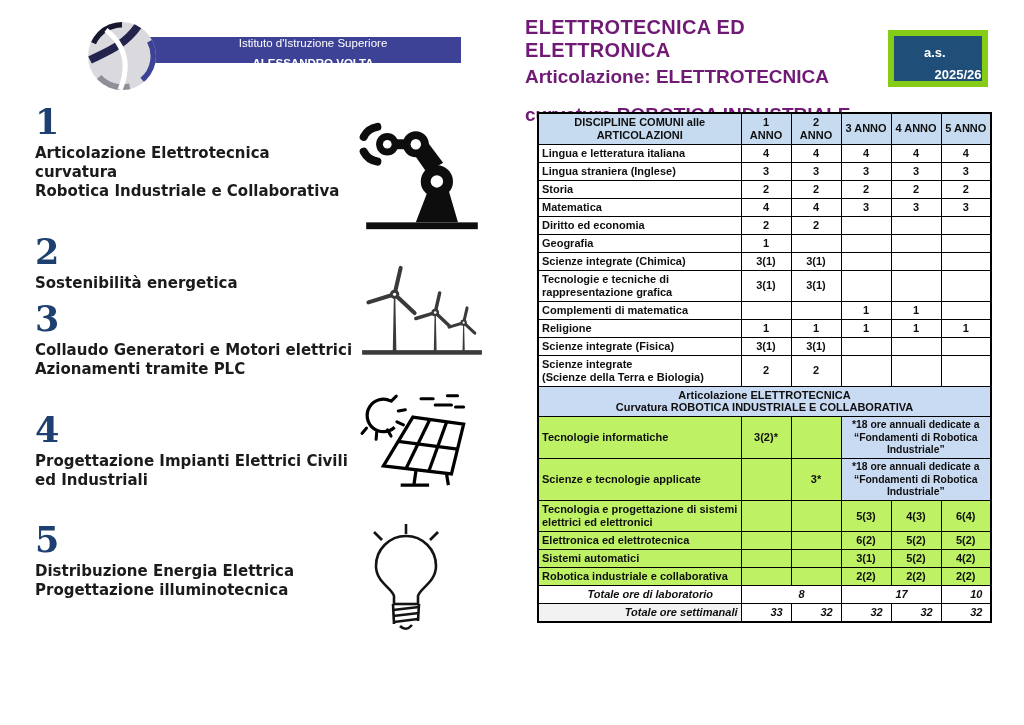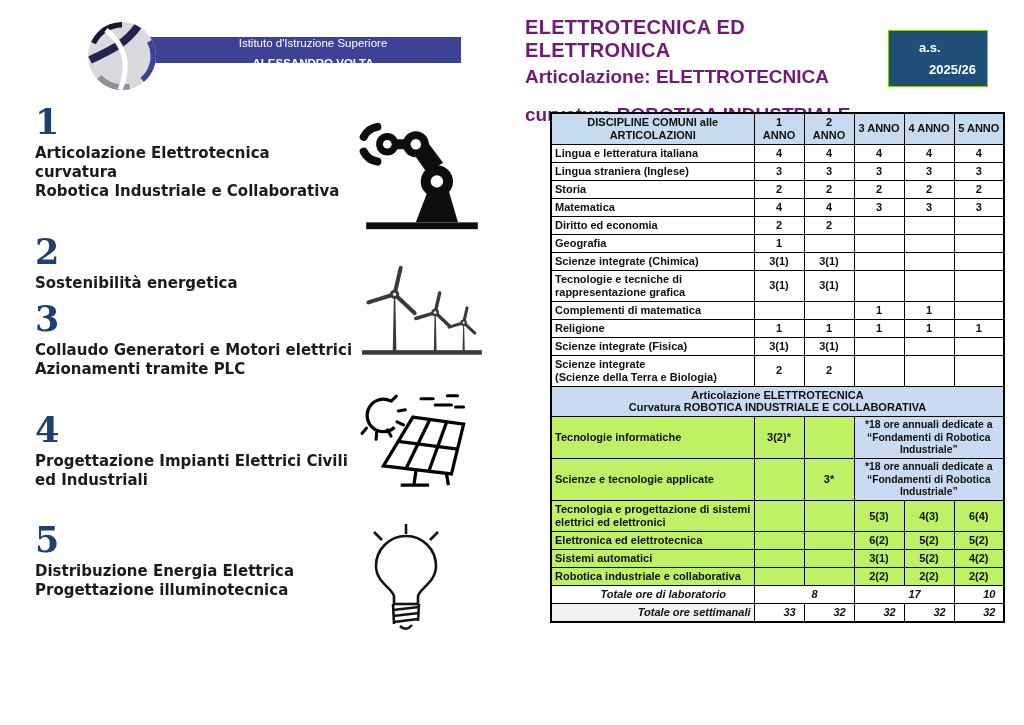--- a/index.html
+++ b/index.html
@@ -18,44 +18,44 @@
   .banner .bold { font-weight:700; margin:8px 4px; }
   .sphere { position:absolute; left:86px; top:20px; width:72px; height:72px; }
 
   .title { position:absolute; left:525px; top:16px; width:370px; color:#701a75; font-weight:700; }
   .title .l1 { font-size:20px; letter-spacing:.3px; }
   .title .l2 { font-size:19px; margin-top:4px; }
   .title .l3 { font-size:19px; margin-top:16px; }
 
   .yearbox {
     position:absolute; left:888px; top:30px; width:100px; height:57px;
-    background:#1f4e79; border:1px solid #84cc16; box-sizing:border-box;
+    background:#1f4e79; border:6px solid #84cc16; box-sizing:border-box;
     color:#fff; font-weight:700; font-size:13px;
   }
   .yearbox .ys { margin:9px 0 0 30px; }
-  .yearbox .yv { margin:7px 0 0 40px; }
+  .yearbox .yv { margin:7px 0 0 40px;text-align:center; }
 
   
   .hl { position:absolute; left:35px; width:330px; }
   .hl .num { font-family:"DejaVu Serif", serif; font-weight:700; font-size:35px; color:#1e4070; line-height:1; }
   .hl .txt {
     margin-top:5px; font-family:"DejaVu Sans", sans-serif; font-weight:700;
     font-size:15px; color:#1b1b1b; line-height:1.27; white-space:pre-line;
   }
   #hl1{top:104px} #hl2{top:234px} #hl3{top:301px} #hl4{top:412px} #hl5{top:522px}
 
   .icon { position:absolute; }
   #ic-robot { left:356px; top:112px; width:132px; height:124px; }
   #ic-wind  { left:356px; top:248px; width:132px; height:118px; }
   #ic-solar { left:356px; top:388px; width:132px; height:112px; }
   #ic-bulb  { left:348px; top:518px; width:120px; height:135px; }
 
   
   table.cur {
-    position:absolute; left:550px; top:112px; width:453px;
+    position:absolute; left:537px; top:112px; width:453px;
     border-collapse:collapse; table-layout:fixed; border:2px solid #000;
   }
   .cur th, .cur td {
     border:1.5px solid #000; font-weight:700; font-size:11px; line-height:1.18;
     padding:2px 3px; color:#0f0f0f; box-sizing:border-box;
   }
   .cur th { background:#c6daf0; text-align:center; white-space:pre-line; padding:2px 1px; }
   .cur td.lab  { text-align:left; white-space:pre-line; }
   .cur td.val  { text-align:center; }
   .cur td.sec  { background:#bef264; }

